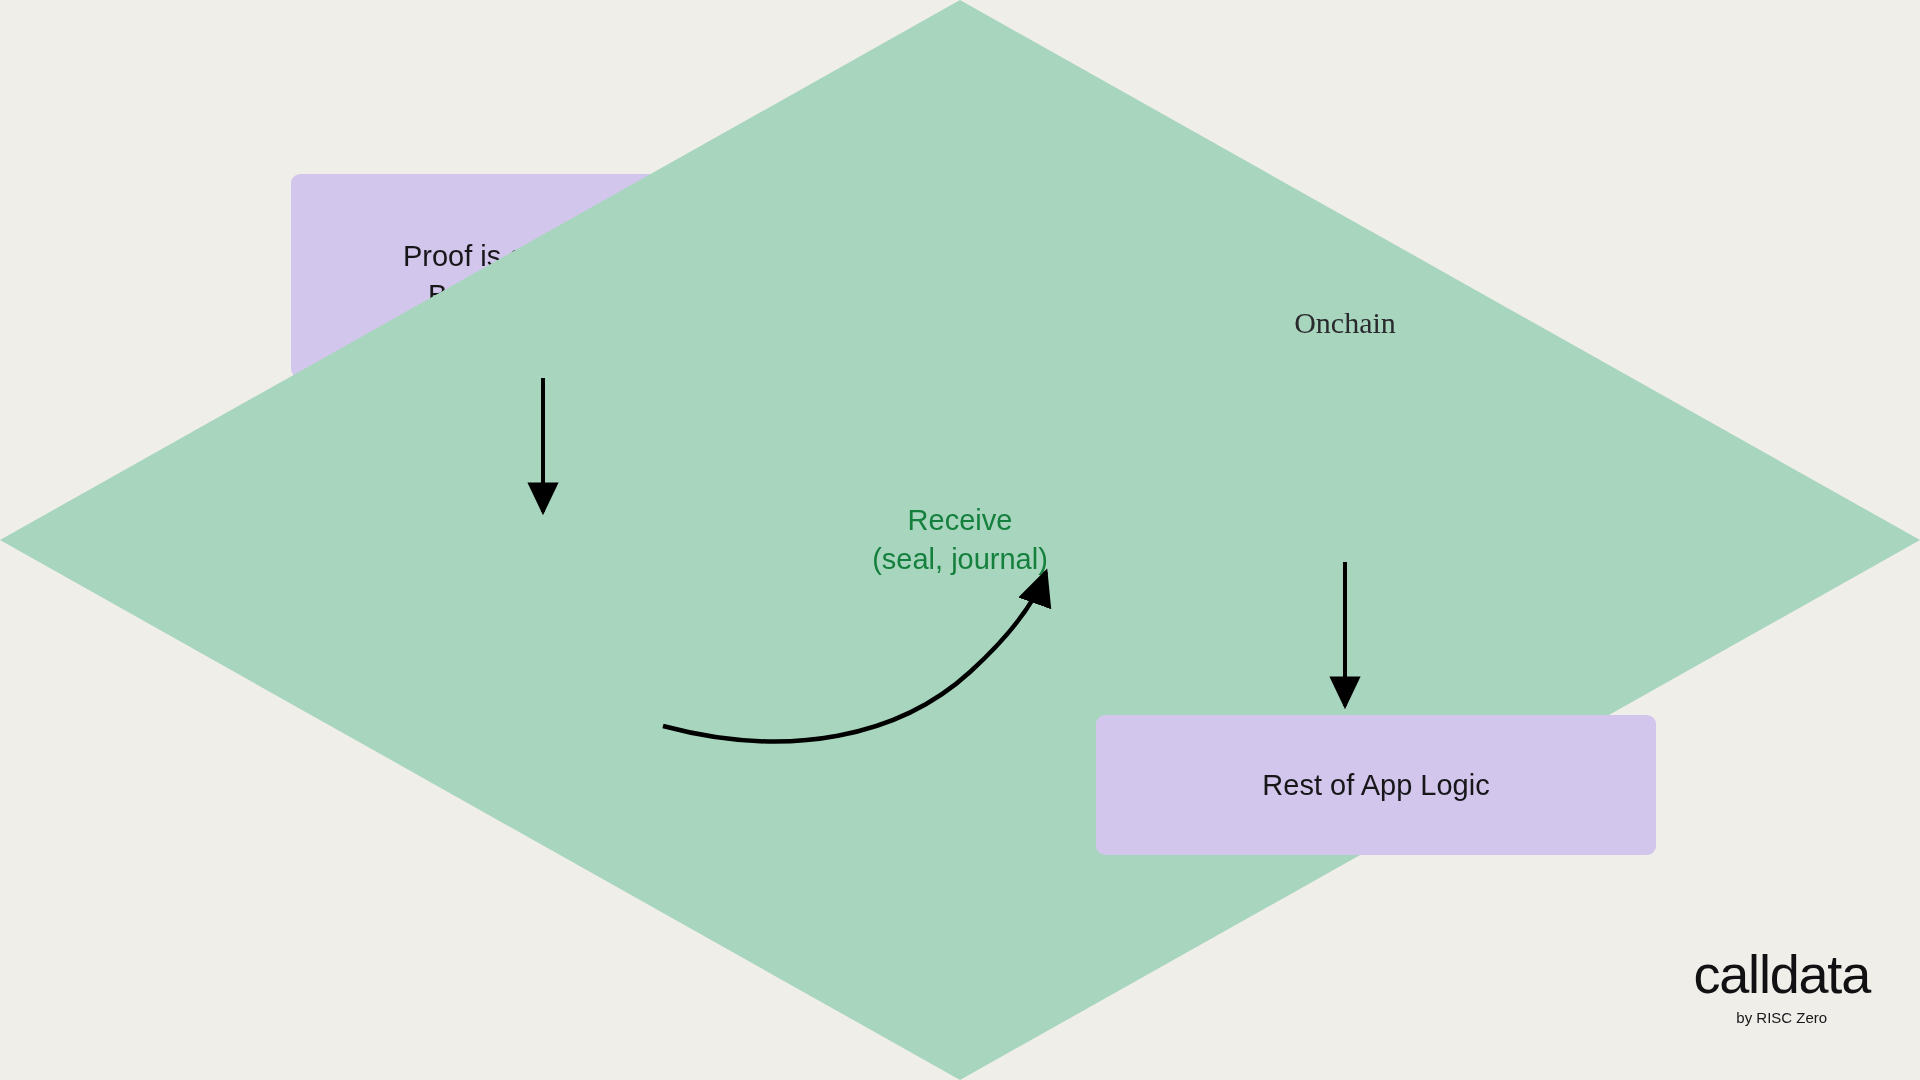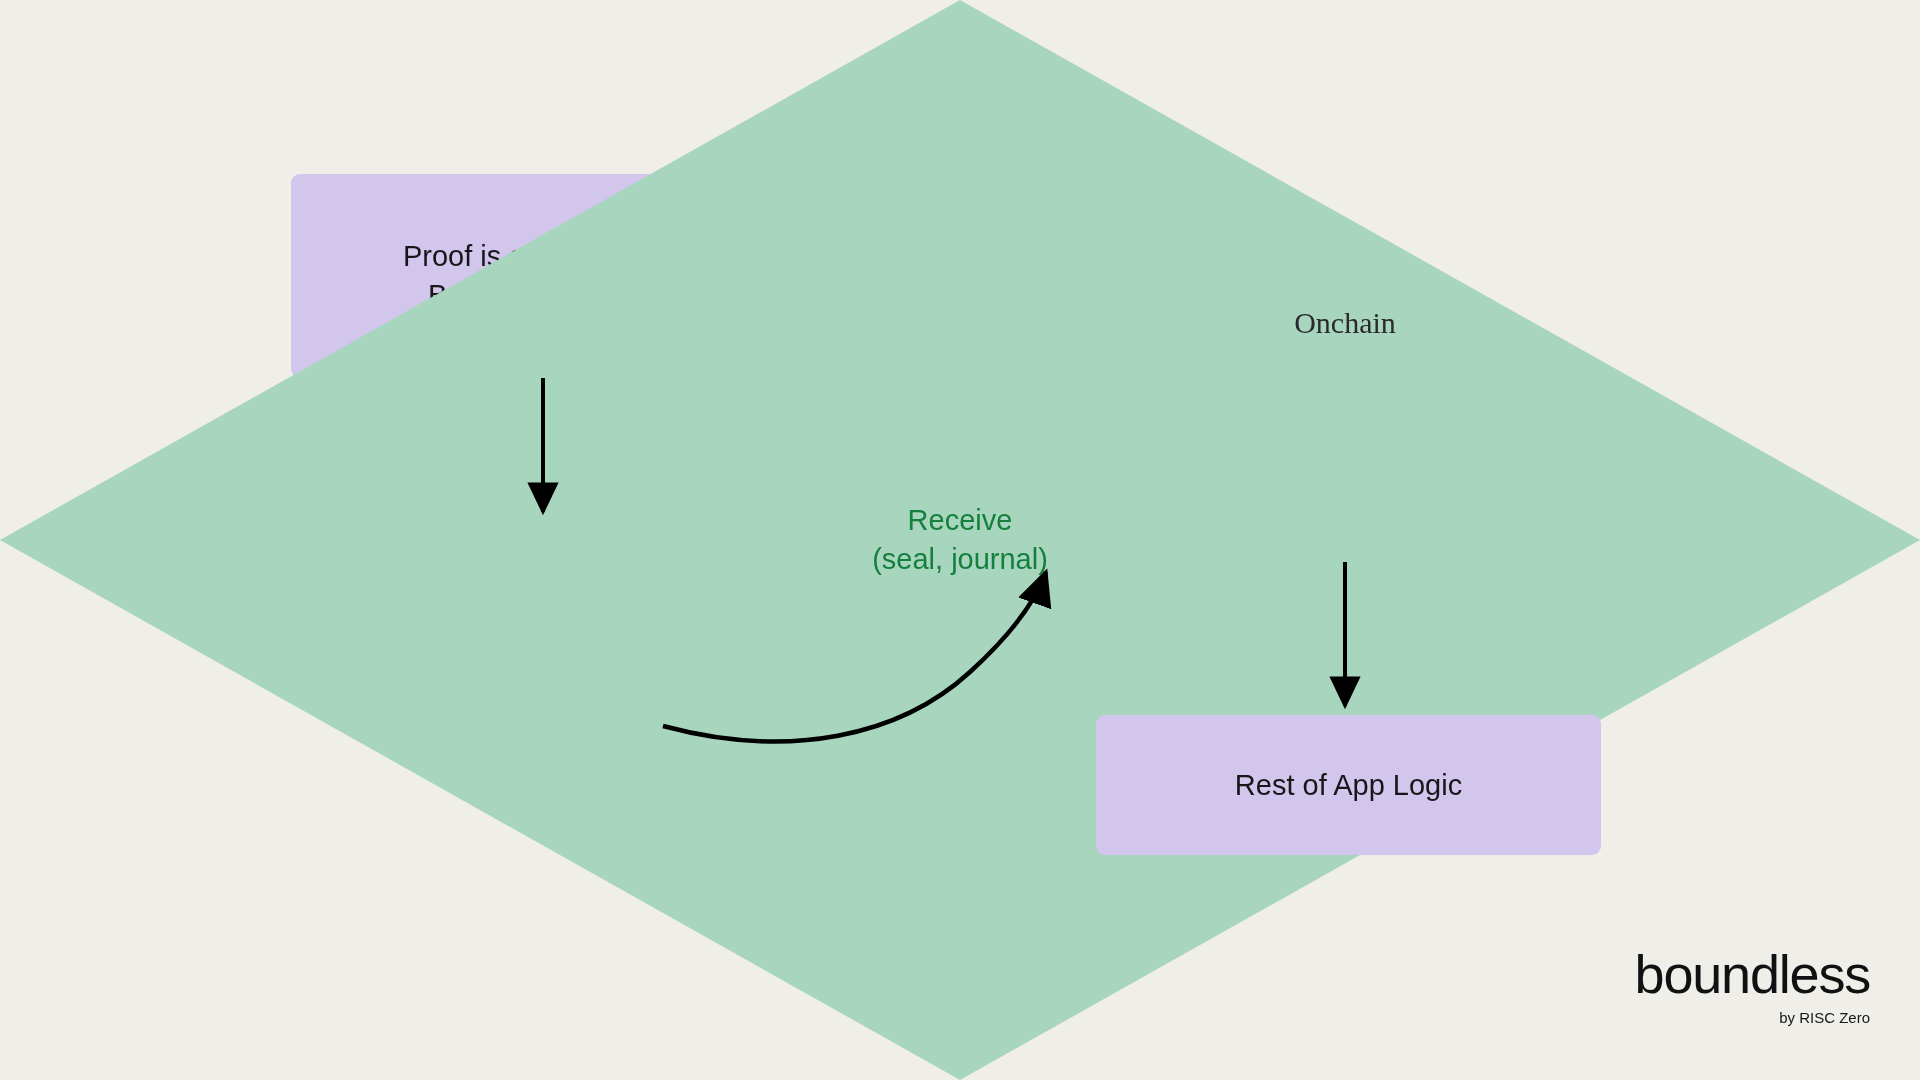--- a/index.html
+++ b/index.html
@@ -86,21 +86,21 @@
     left: 1035px;
     top: 325px;
     width: 619px;
     height: 237px;
     background: #D3C6EC;
     font-size: 29px;
   }
   #rest-box {
     left: 1096px;
     top: 715px;
-    width: 505px;
+    width: 560px;
     height: 140px;
     background: #D3C6EC;
     font-size: 29px;
   }
   
   #connectors {
     position: absolute;
     left: 0;
     top: 0;
     width: 1920px;
@@ -120,20 +120,21 @@
     letter-spacing: -1.2px;
     color: #111113;
     line-height: 1;
   }
   #logo-tagline {
     font-family: "Liberation Sans", sans-serif;
     font-size: 15px;
     color: #17171A;
     line-height: 1;
     margin-top: 9px;
+    text-align: center;
   }
 </style>
 </head>
 <body>
 
 <div id="canvas">
 
   <div class="node node-box" id="proof-box">
     <span>Proof is generated via
 Boundless Market</span>
@@ -162,17 +163,17 @@
     </defs>
 
     <line x1="543" y1="378" x2="543" y2="512" stroke="#000000" stroke-width="4" marker-end="url(#arrowhead)"></line>
 
     <path d="M663,726 C 790,760 900,736 970,672 C 1015,631 1037,597 1046,572" stroke="#000000" stroke-width="4.5" fill="none" marker-end="url(#arrowhead)"></path>
 
     <line x1="1345" y1="562" x2="1345" y2="706" stroke="#000000" stroke-width="4" marker-end="url(#arrowhead)"></line>
   </svg>
 
   <div id="logo">
-    <div id="logo-wordmark">boundless</div>
+    <div id="logo-wordmark">calldata</div>
     <div id="logo-tagline">by RISC Zero</div>
   </div>
 
 </div>
 
 </body></html>

